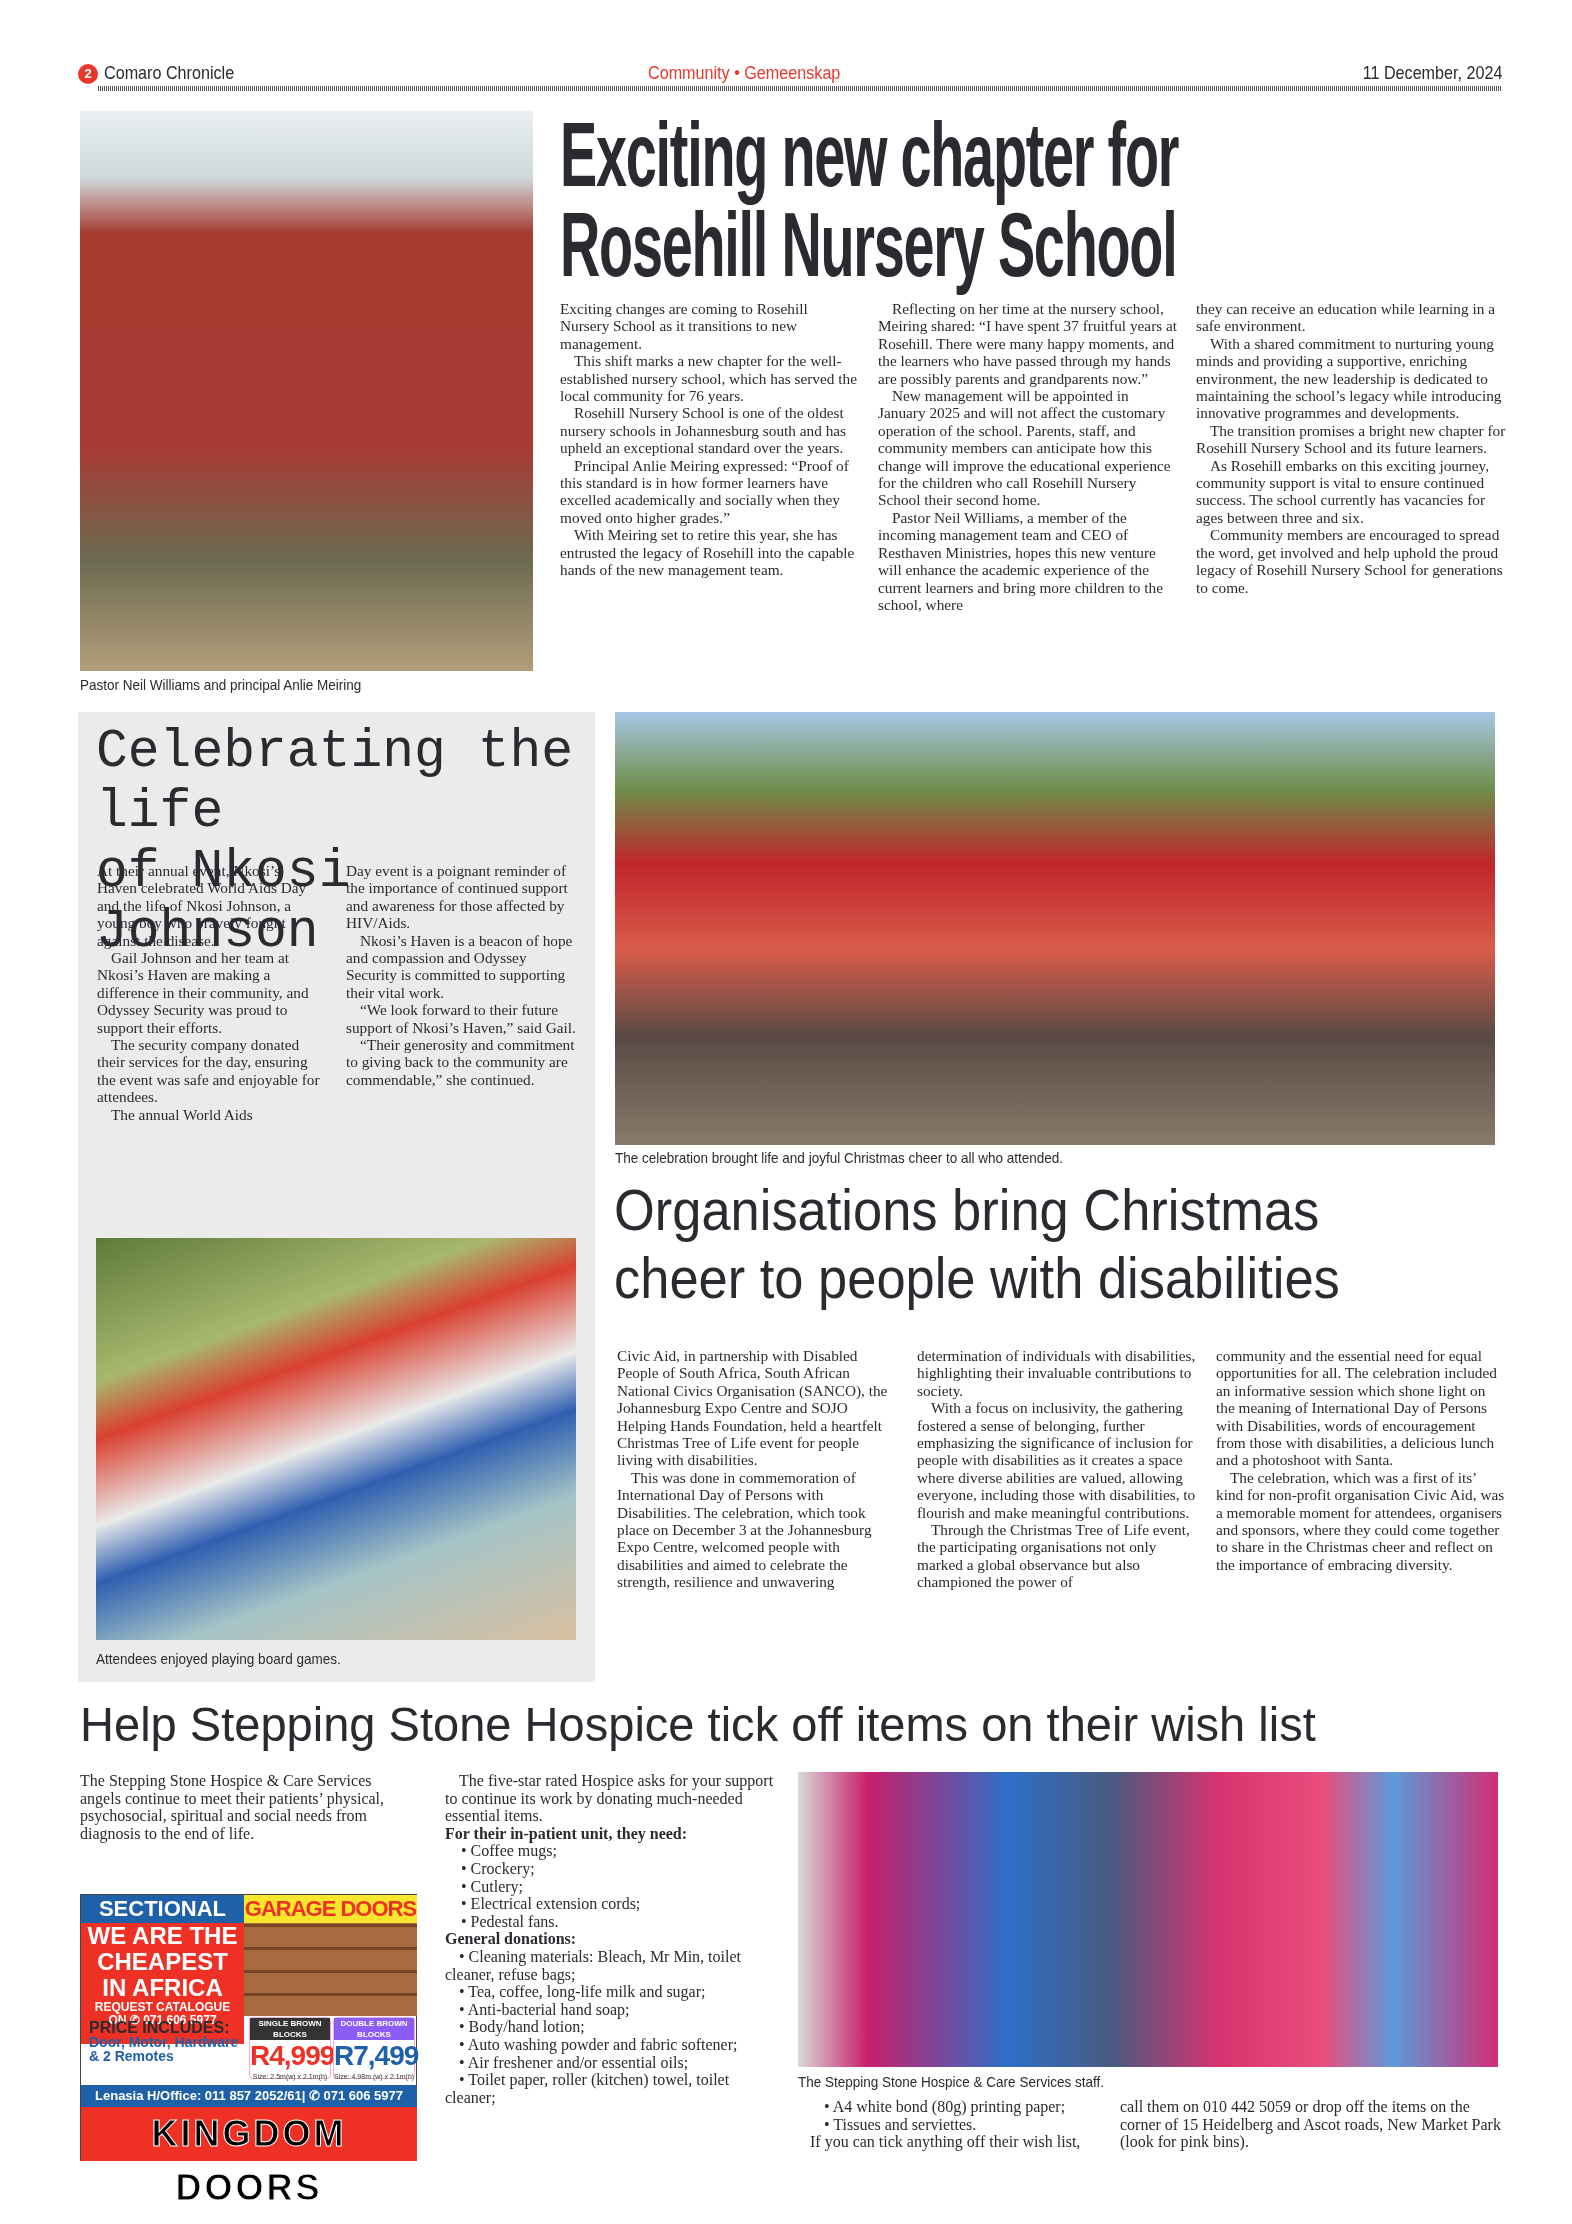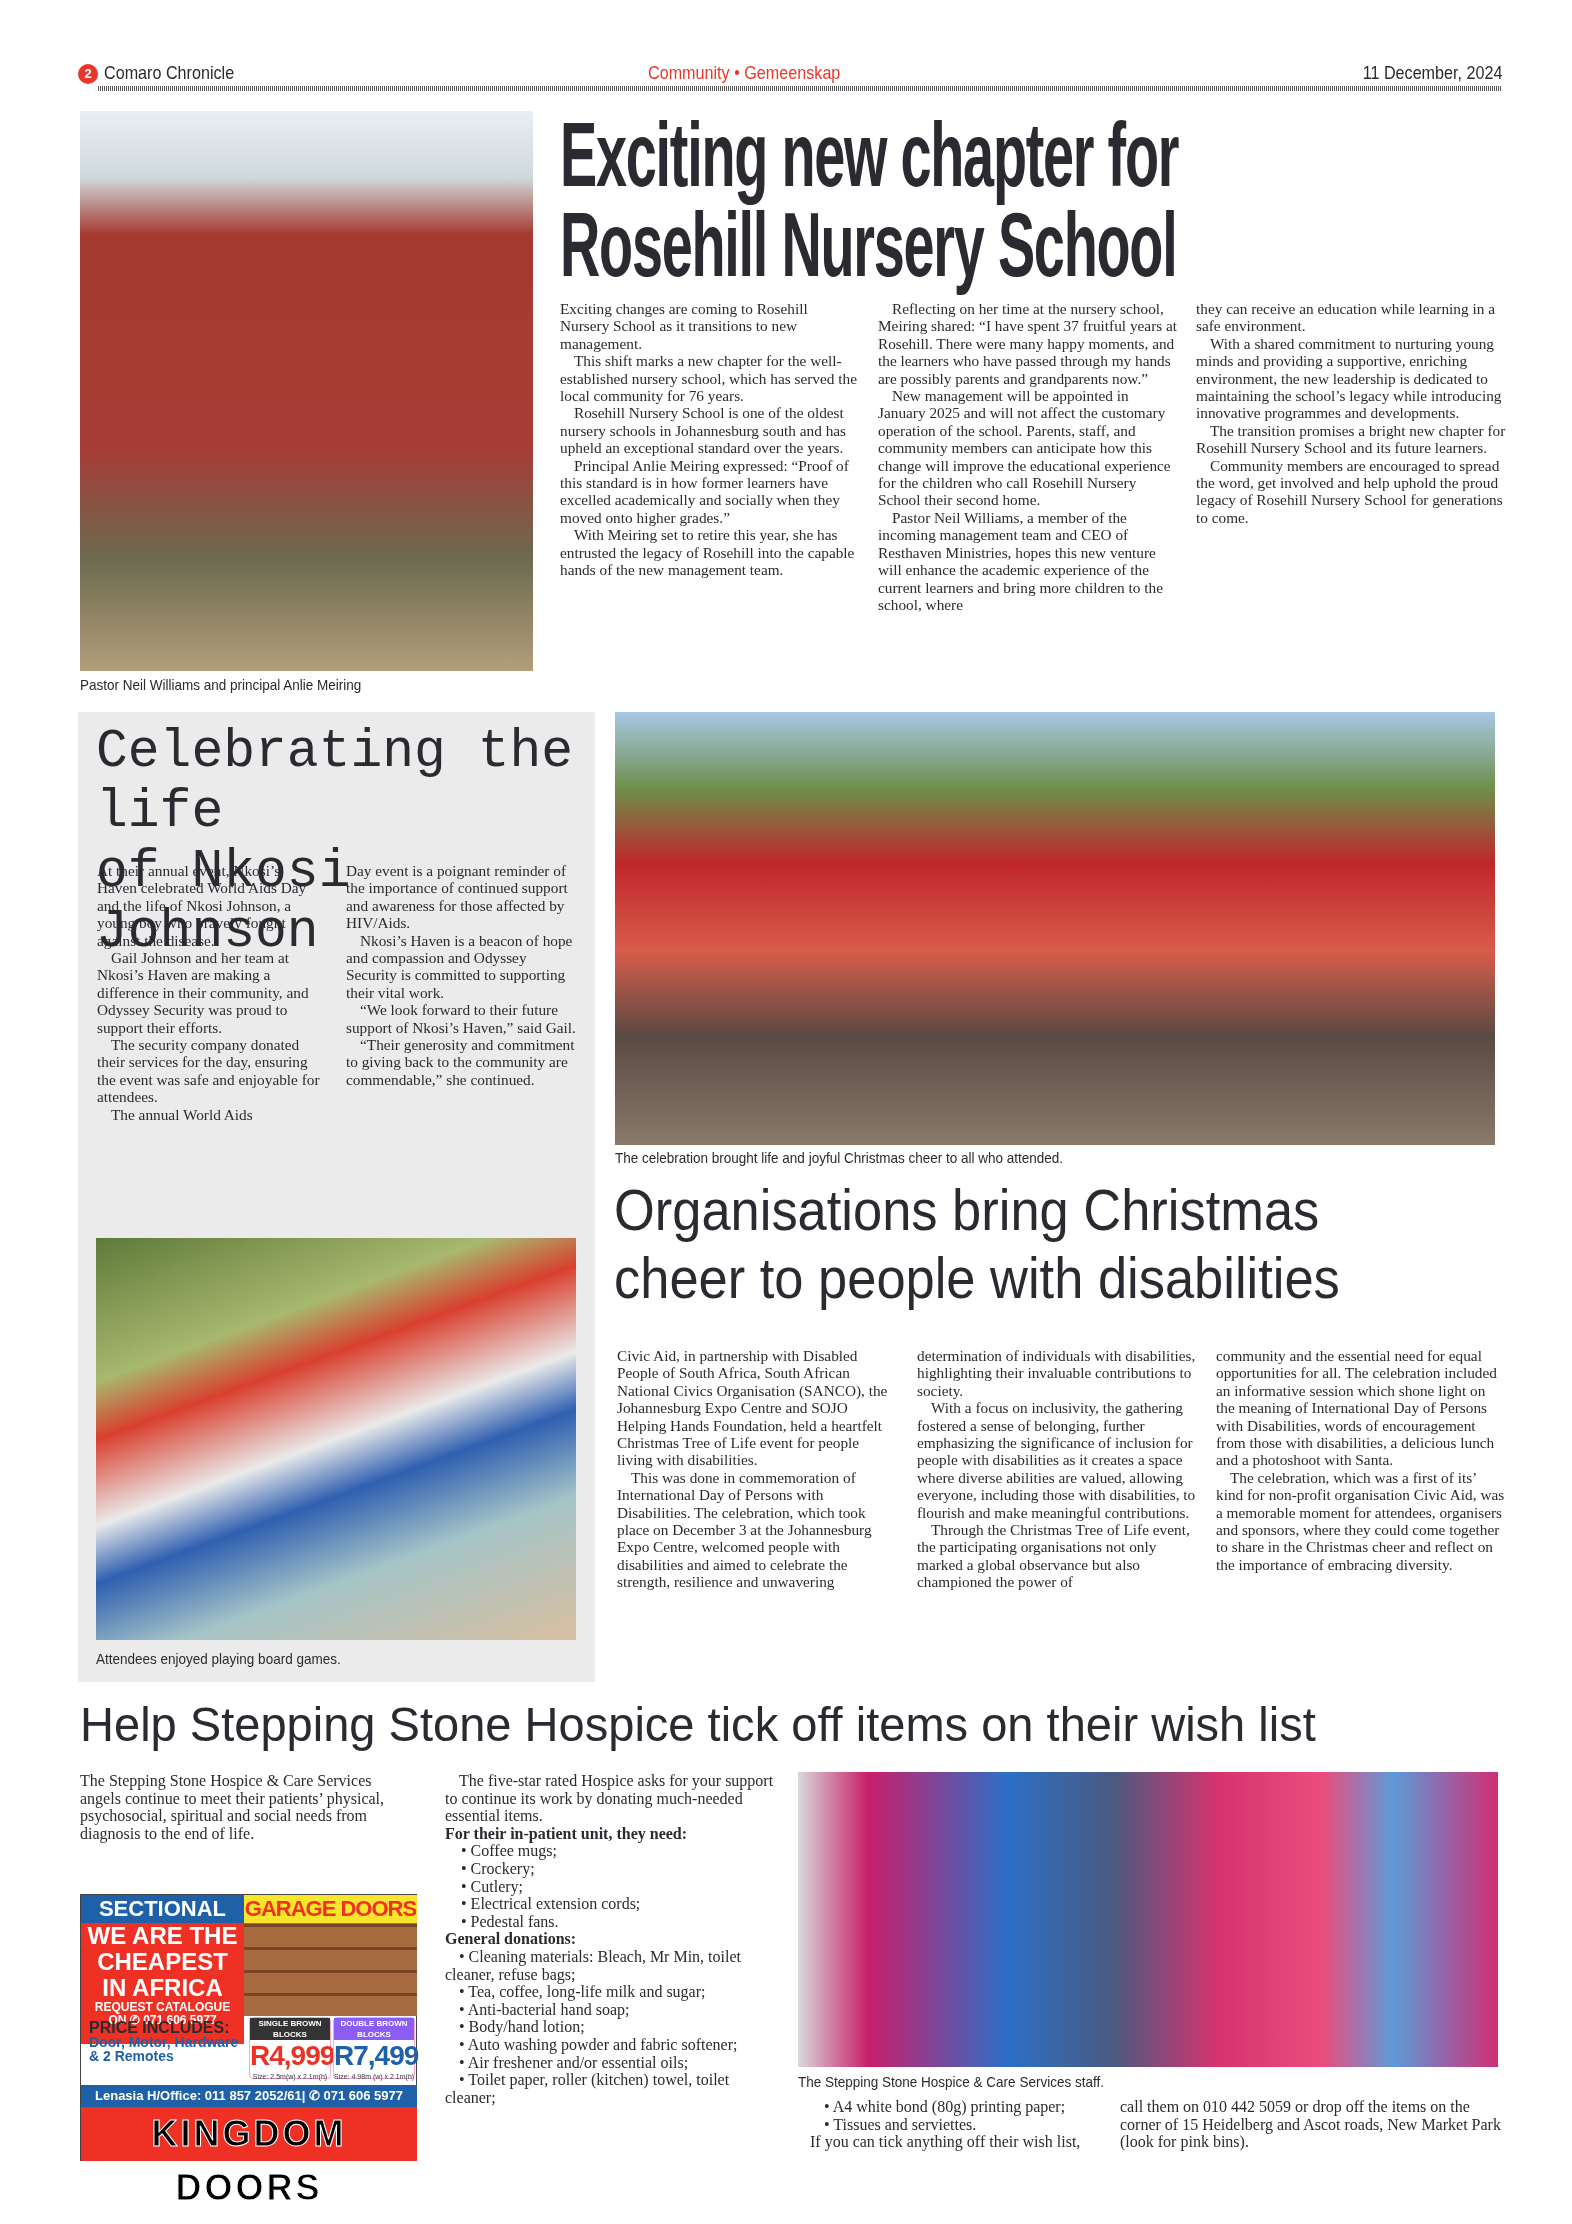--- a/index.html
+++ b/index.html
@@ -109,20 +109,21 @@
 </div>
 <div class="abs serif" id="s1c2">
   <p class="p">Reflecting on her time at the nursery school, Meiring shared: “I have spent 37 fruitful years at Rosehill. There were many happy moments, and the learners who have passed through my hands are possibly parents and grandparents now.”</p>
   <p class="p">New management will be appointed in January 2025 and will not affect the customary operation of the school. Parents, staff, and community members can anticipate how this change will improve the educational experience for the children who call Rosehill Nursery School their second home.</p>
   <p class="p">Pastor Neil Williams, a member of the incoming management team and CEO of Resthaven Ministries, hopes this new venture will enhance the academic experience of the current learners and bring more children to the school, where</p>
 </div>
 <div class="abs serif" id="s1c3">
   <p class="p first">they can receive an education while learning in a safe environment.</p>
   <p class="p">With a shared commitment to nurturing young minds and providing a supportive, enriching environment, the new leadership is dedicated to maintaining the school’s legacy while introducing innovative programmes and developments.</p>
   <p class="p">The transition promises a bright new chapter for Rosehill Nursery School and its future learners.</p>
+  <p class="p">As Rosehill embarks on this exciting journey, community support is vital to ensure continued success. The school currently has vacancies for ages between three and six.</p>
   <p class="p">Community members are encouraged to spread the word, get involved and help uphold the proud legacy of Rosehill Nursery School for generations to come.</p>
 </div>
 
 <div class="abs" id="box2"></div>
 <div class="abs" id="headline2">
   <div>Celebrating the life</div>
   <div>of Nkosi Johnson</div>
 </div>
 <div class="abs serif" id="s2c1">
   <p class="p first">At their annual event, Nkosi’s Haven celebrated World Aids Day and the life of Nkosi Johnson, a young boy who bravely fought against the disease.</p>

